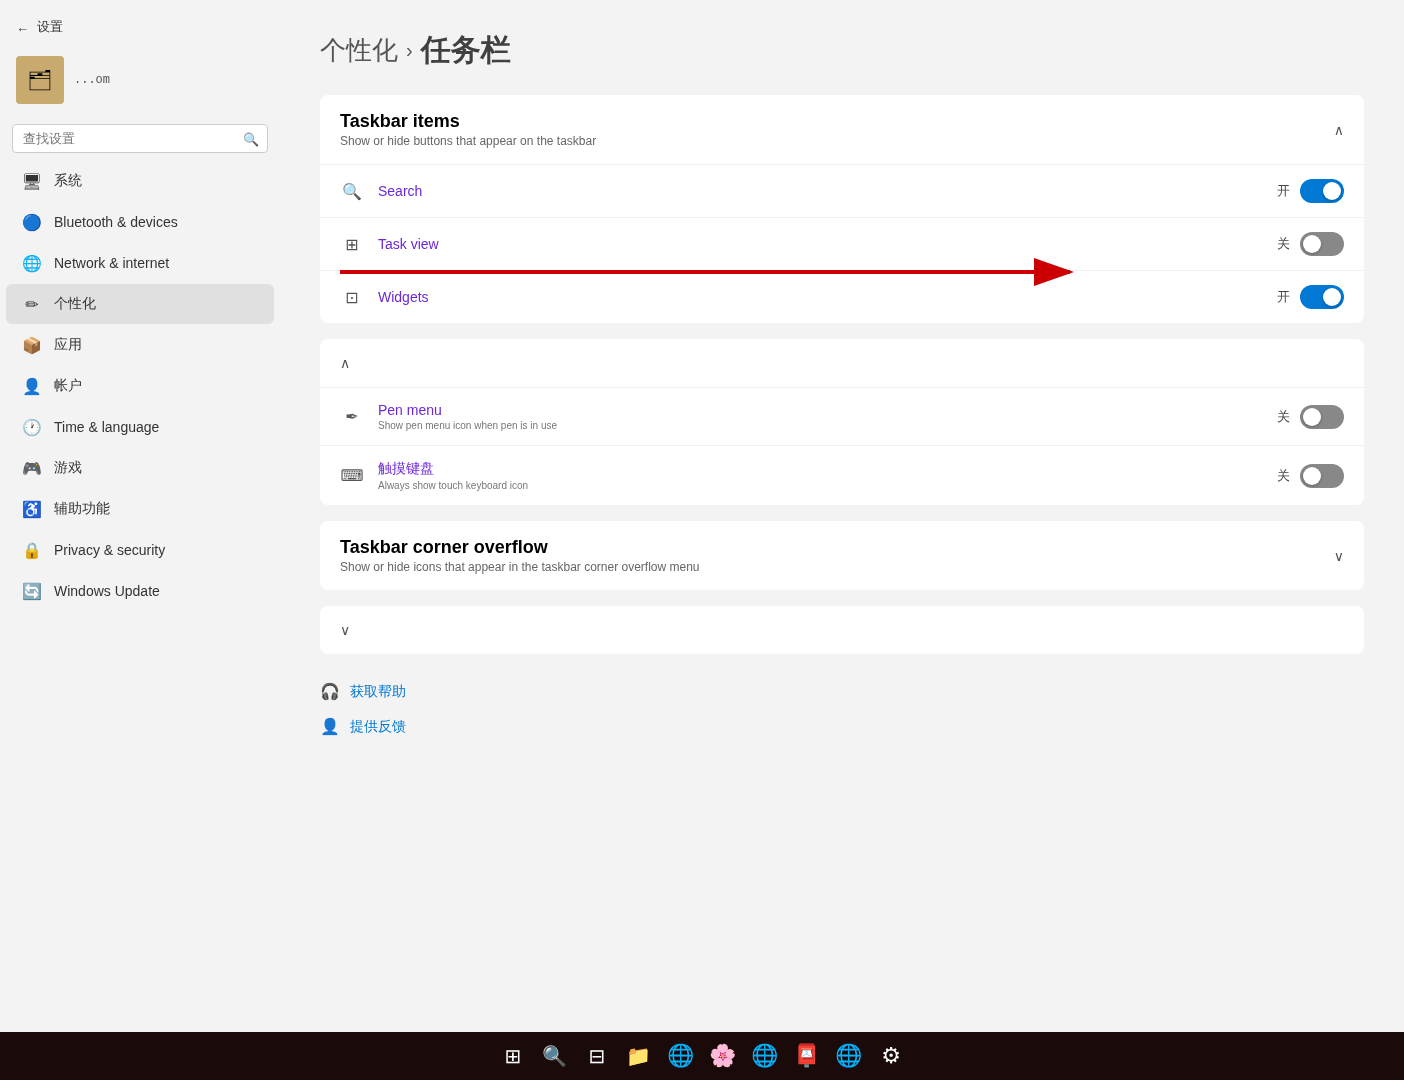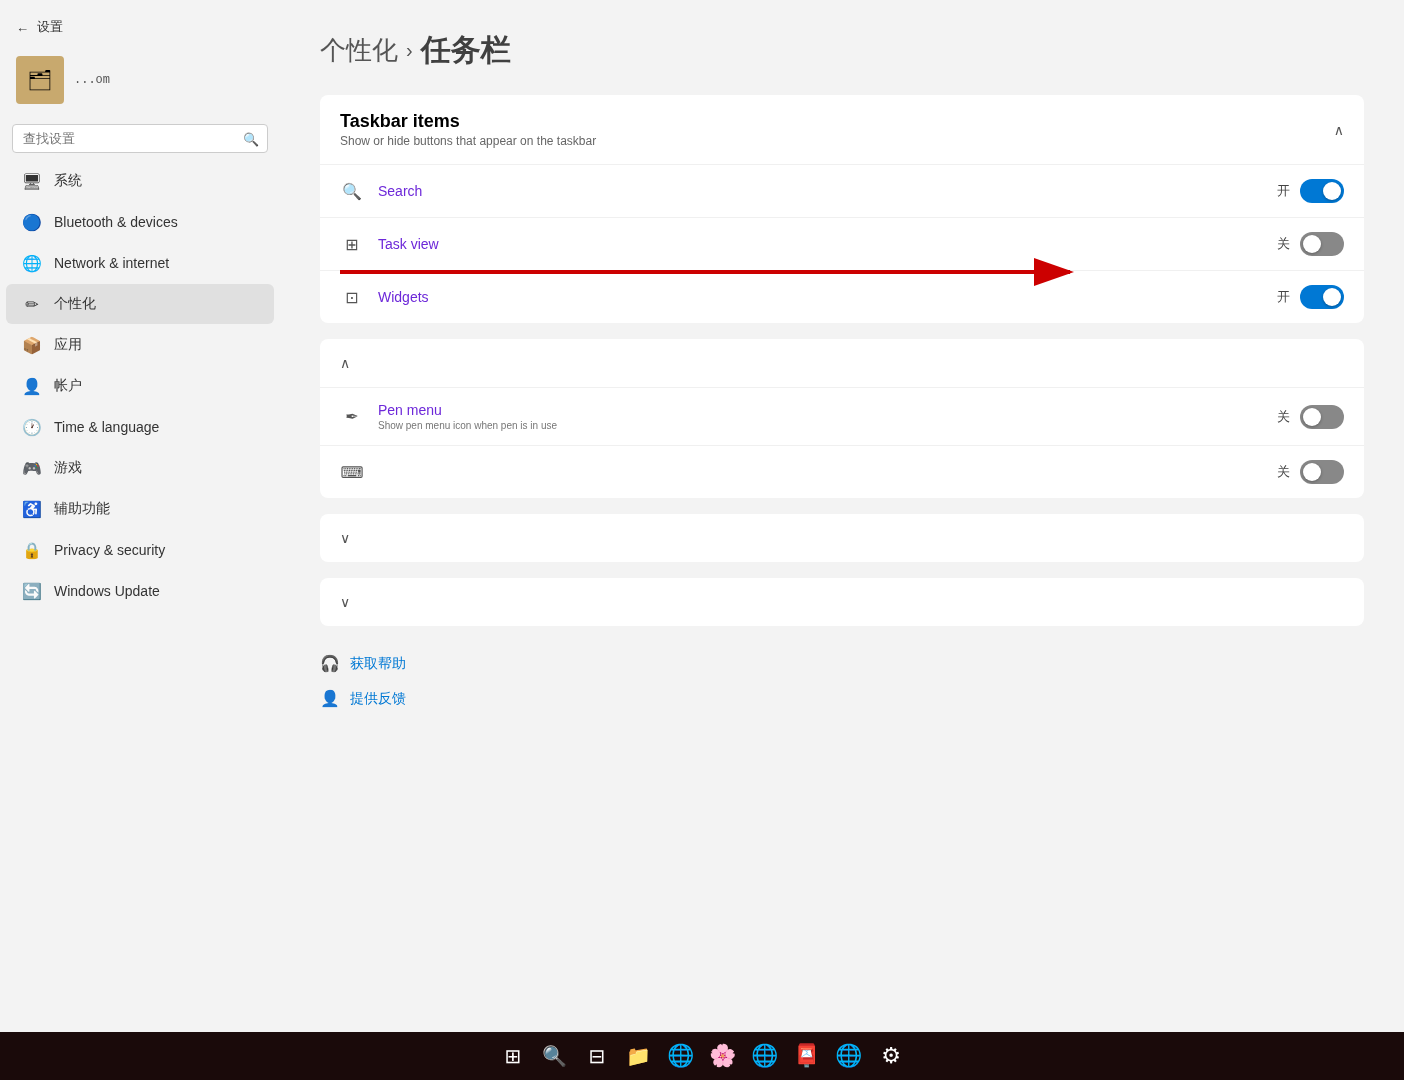--- a/index.html
+++ b/index.html
@@ -399,34 +399,42 @@
               <div class="toggle-track off">
                 <div class="toggle-thumb"></div>
               </div>
             </div>
           </div>
         </div>
 
         <div class="setting-row">
           <div class="setting-left">
             <span class="setting-icon">⌨</span>
+            <div>
+              <div class="setting-name">触摸键盘</div>
+              <div class="setting-desc">Always show touch keyboard icon</div>
+            </div>
           </div>
           <div class="setting-right">
             <span class="toggle-label">关</span>
             <div class="toggle-switch">
               <div class="toggle-track off">
                 <div class="toggle-thumb"></div>
               </div>
             </div>
           </div>
         </div>
       </div>
       </div>
       <div class="settings-section">
     <div class="section-header">
+      <div>
+        <div class="section-title">Taskbar corner overflow</div>
+        <div class="section-subtitle">Show or hide icons that appear in the taskbar corner overflow menu</div>
+      </div>
       <span class="chevron">∨</span>
     </div>
   </div>
       <div class="settings-section">
     <div class="section-header">
       <span class="chevron">∨</span>
     </div>
   </div>
     </div>
 

